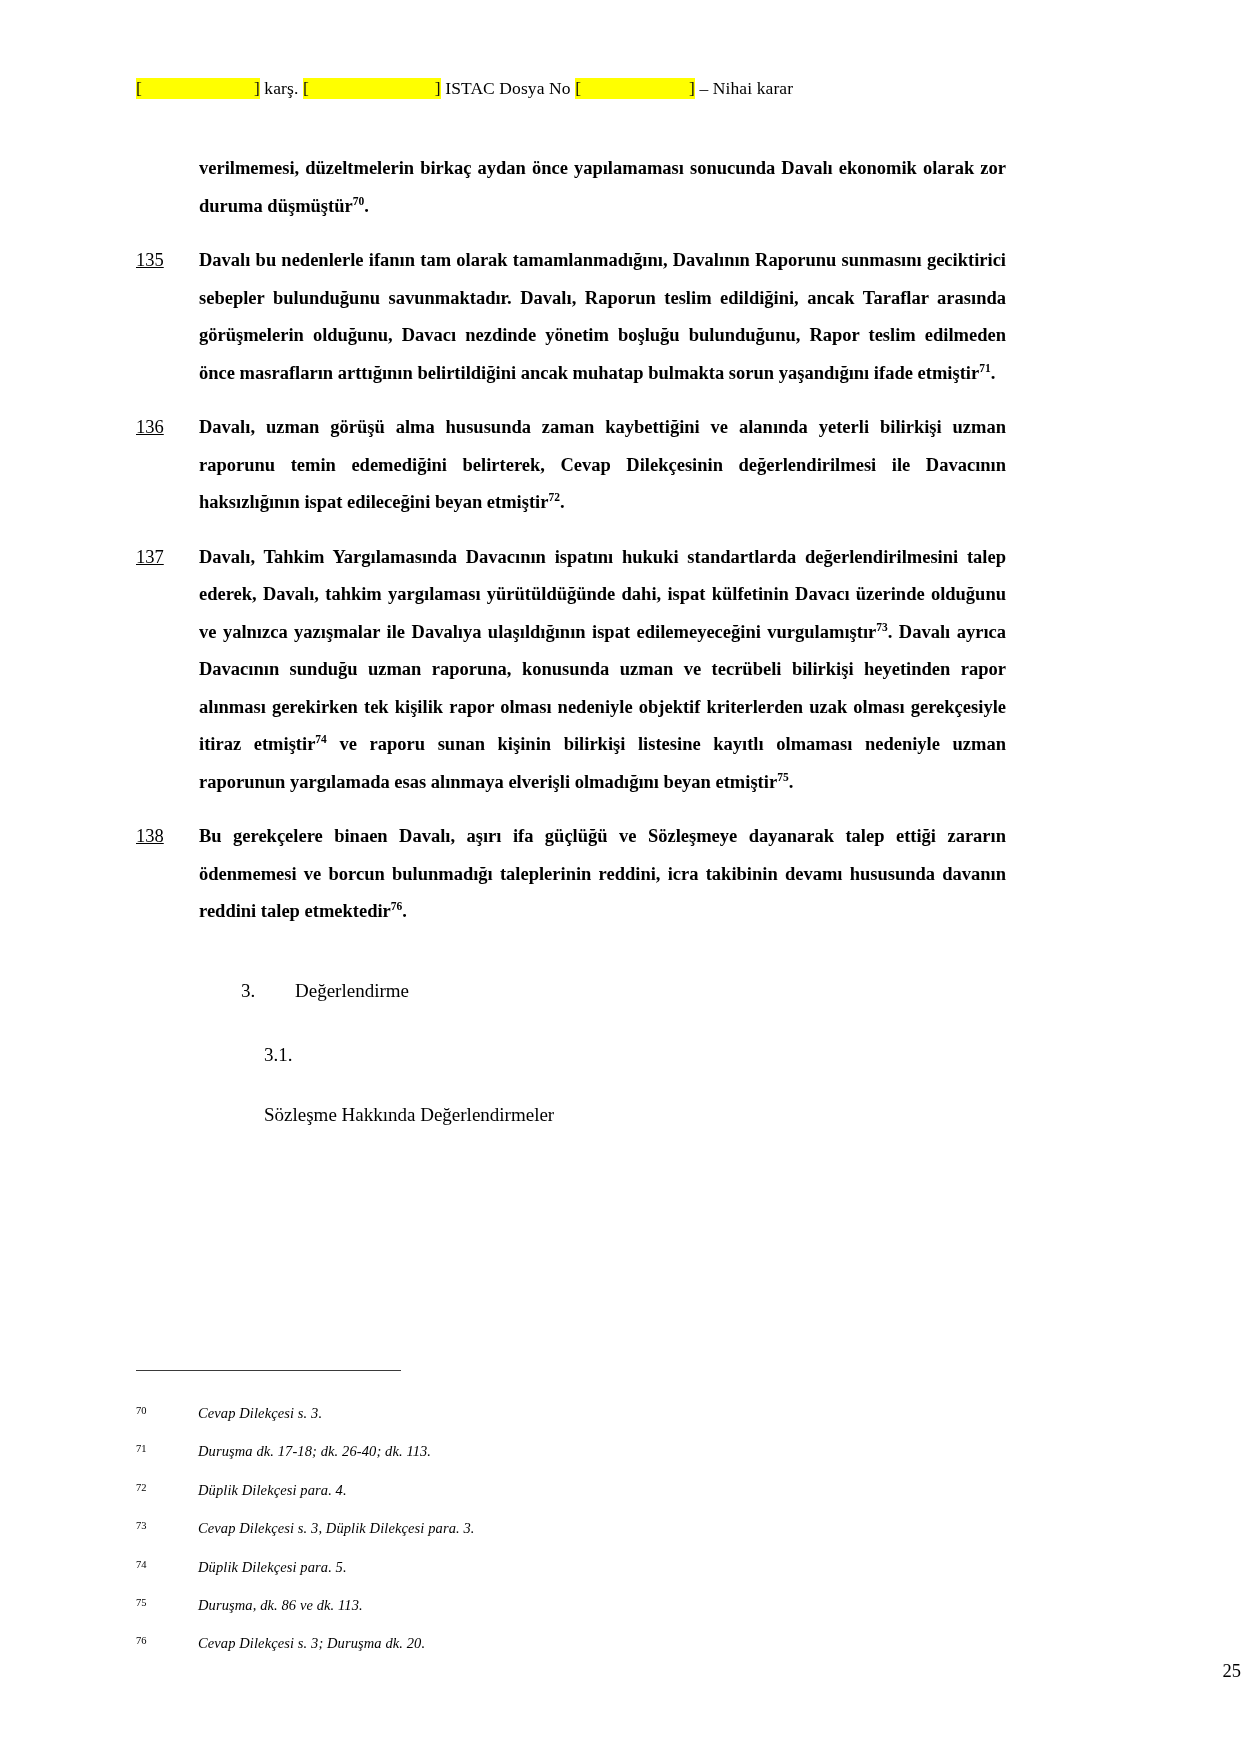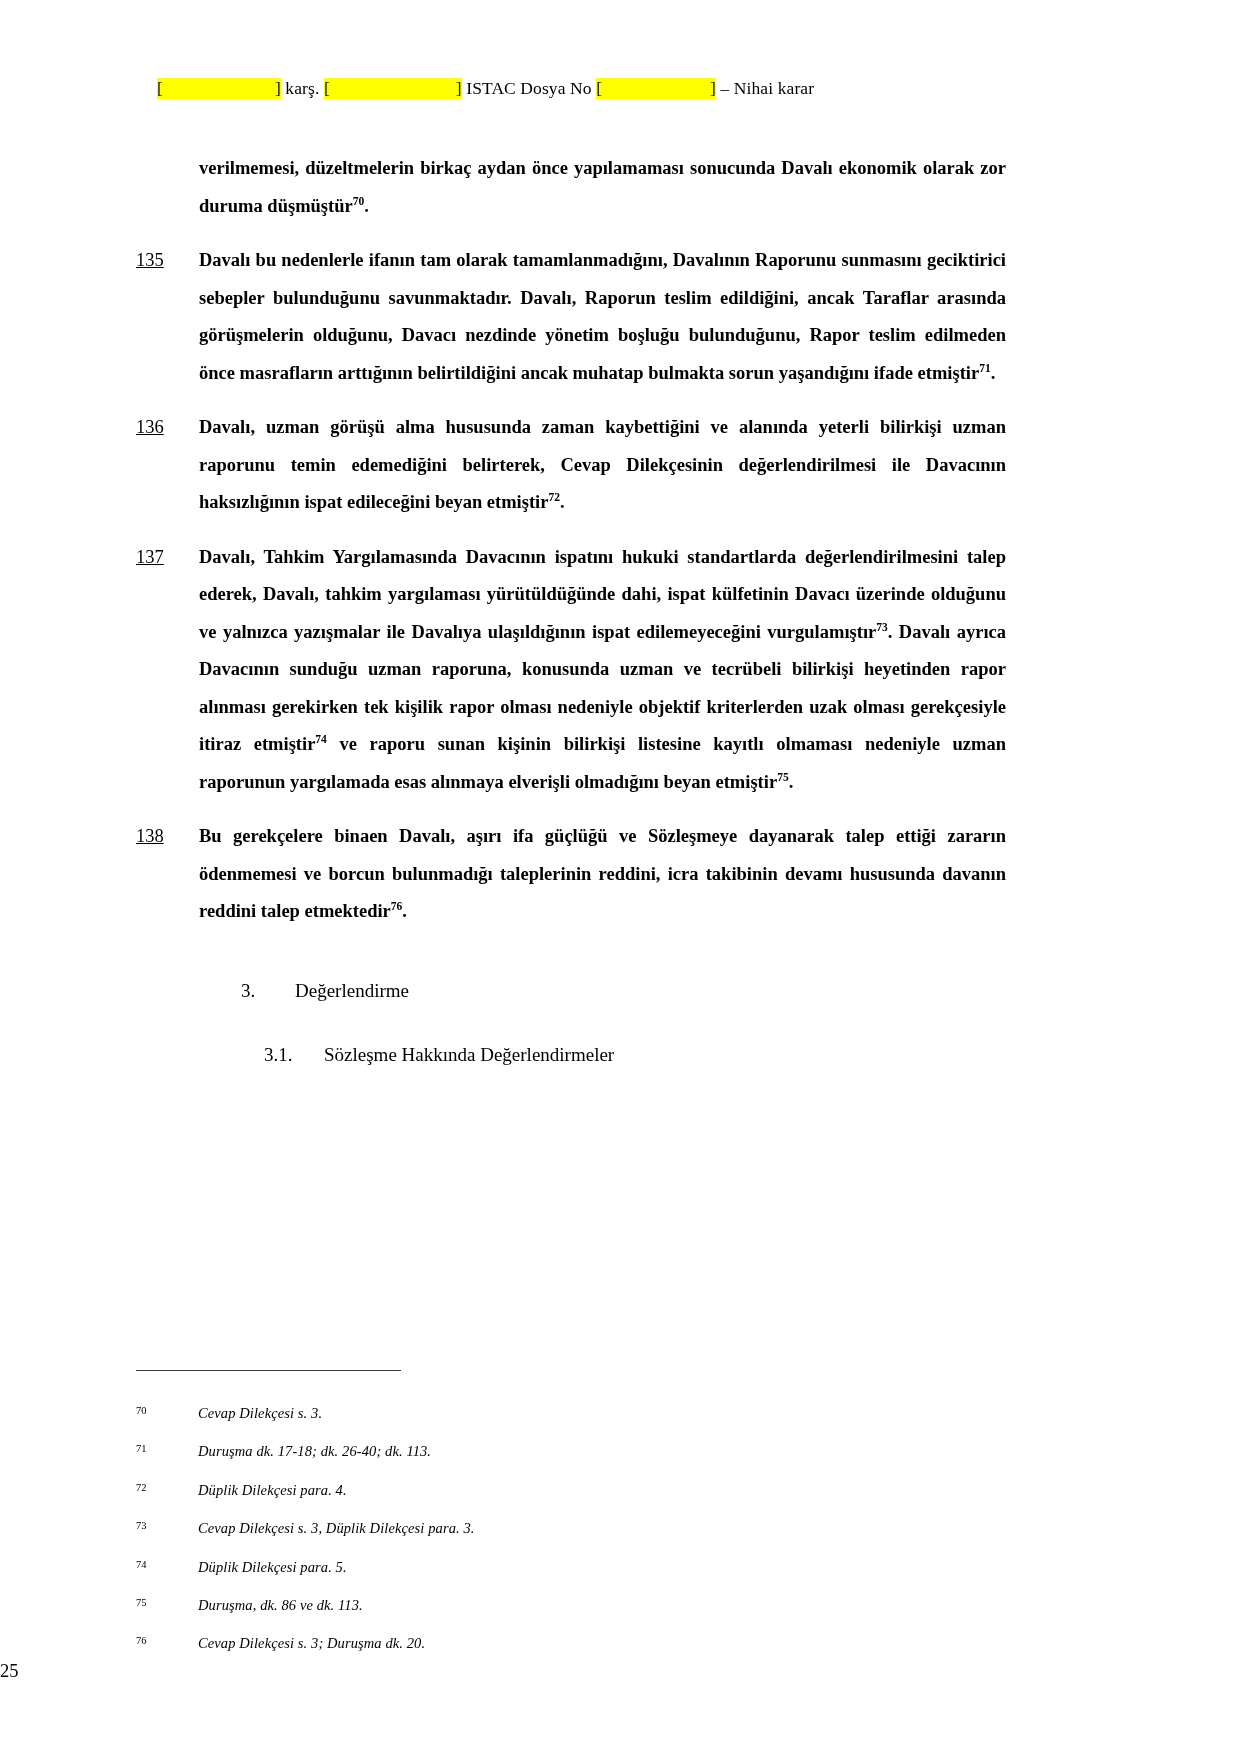--- a/index.html
+++ b/index.html
@@ -22,21 +22,20 @@
   
   .doc-header {
     position: absolute;
     top: 78px;
     left: 136px;
     right: 136px;
     font-size: 17.5px;
     line-height: 1.2;
     white-space: nowrap;
     letter-spacing: 0.1px;
-    margin-left: 21px;
   }
   .redact {
     display: inline-block;
     background: #ffff00;
     color: #111111;
     vertical-align: baseline;
   }
   .redact .bracket { color: #111111; }
   .redact .fill { display: inline-block; }
   .r-1 .fill { width: 112px; }
@@ -95,20 +94,21 @@
   }
   .heading-1 .h-num { width: 54px; flex: 0 0 54px; }
 
   .heading-2 {
     display: flex;
     margin-top: 0px;
     margin-bottom: 29px;
     padding-left: 128px;
     font-size: 19px;
     line-height: 1.3;
+    flex-direction: column;
   }
   .heading-2 .h-num { width: 60px; flex: 0 0 60px; }
 
   
   .footnote-area {
     position: absolute;
     left: 136px;
     top: 1370px;
     width: 870px;
   }
@@ -133,21 +133,21 @@
     padding-top: 1px;
   }
   .fn-text { flex: 1 1 auto; letter-spacing: 0.1px; font-style: italic; }
 
   
   .page-number {
     position: absolute;
     bottom: 72px;
     left: 0;
     width: 100%;
-    text-align: left;
+    text-align: right;
     font-size: 18.5px;
   }
 </style>
 </head>
 <body>
 
 <div class="page">
 
   <div class="doc-header">
     <span class="redact r-1"><span class="bracket">[</span><span class="fill"></span><span class="bracket">]</span></span><span class="hdr-plain"> </span><span>karş.</span><span class="hdr-plain"> </span><span class="redact r-2"><span class="bracket">[</span><span class="fill"></span><span class="bracket">]</span></span><span class="hdr-plain"> </span><span>ISTAC Dosya No</span><span class="hdr-plain"> </span><span class="redact r-3"><span class="bracket">[</span><span class="fill"></span><span class="bracket">]</span></span><span class="hdr-plain"> </span><span>– Nihai karar</span>

